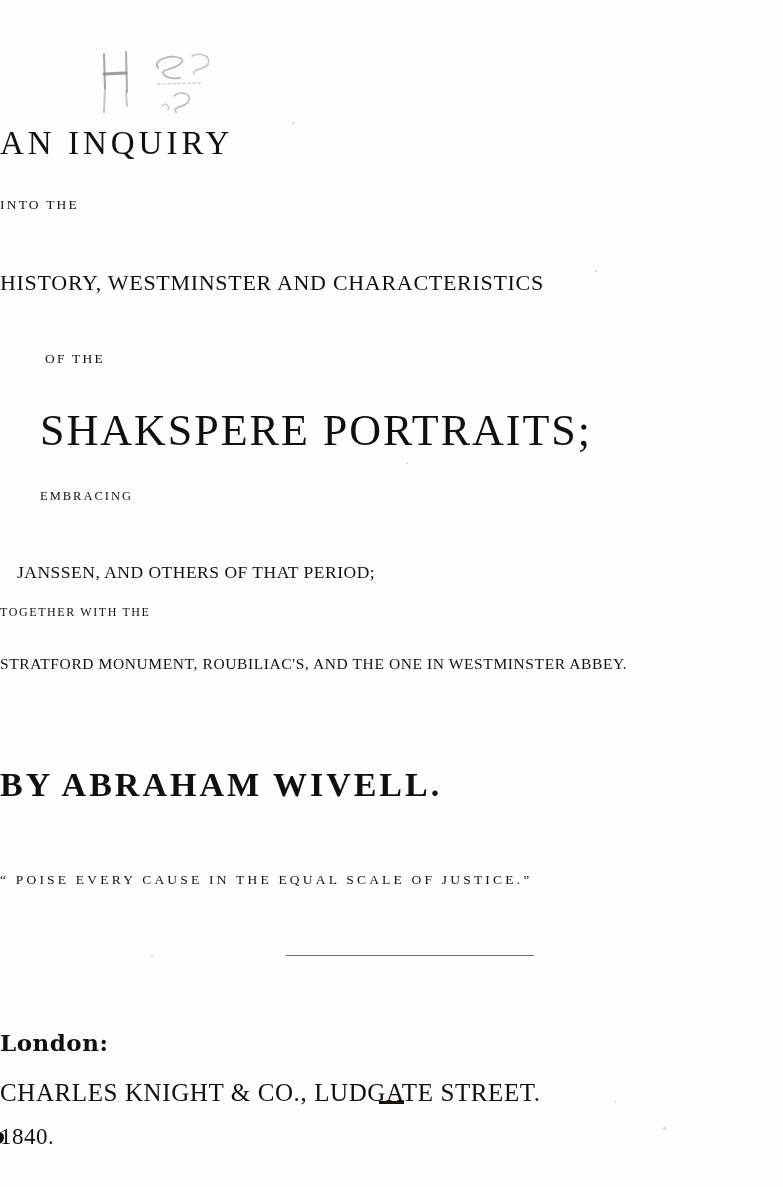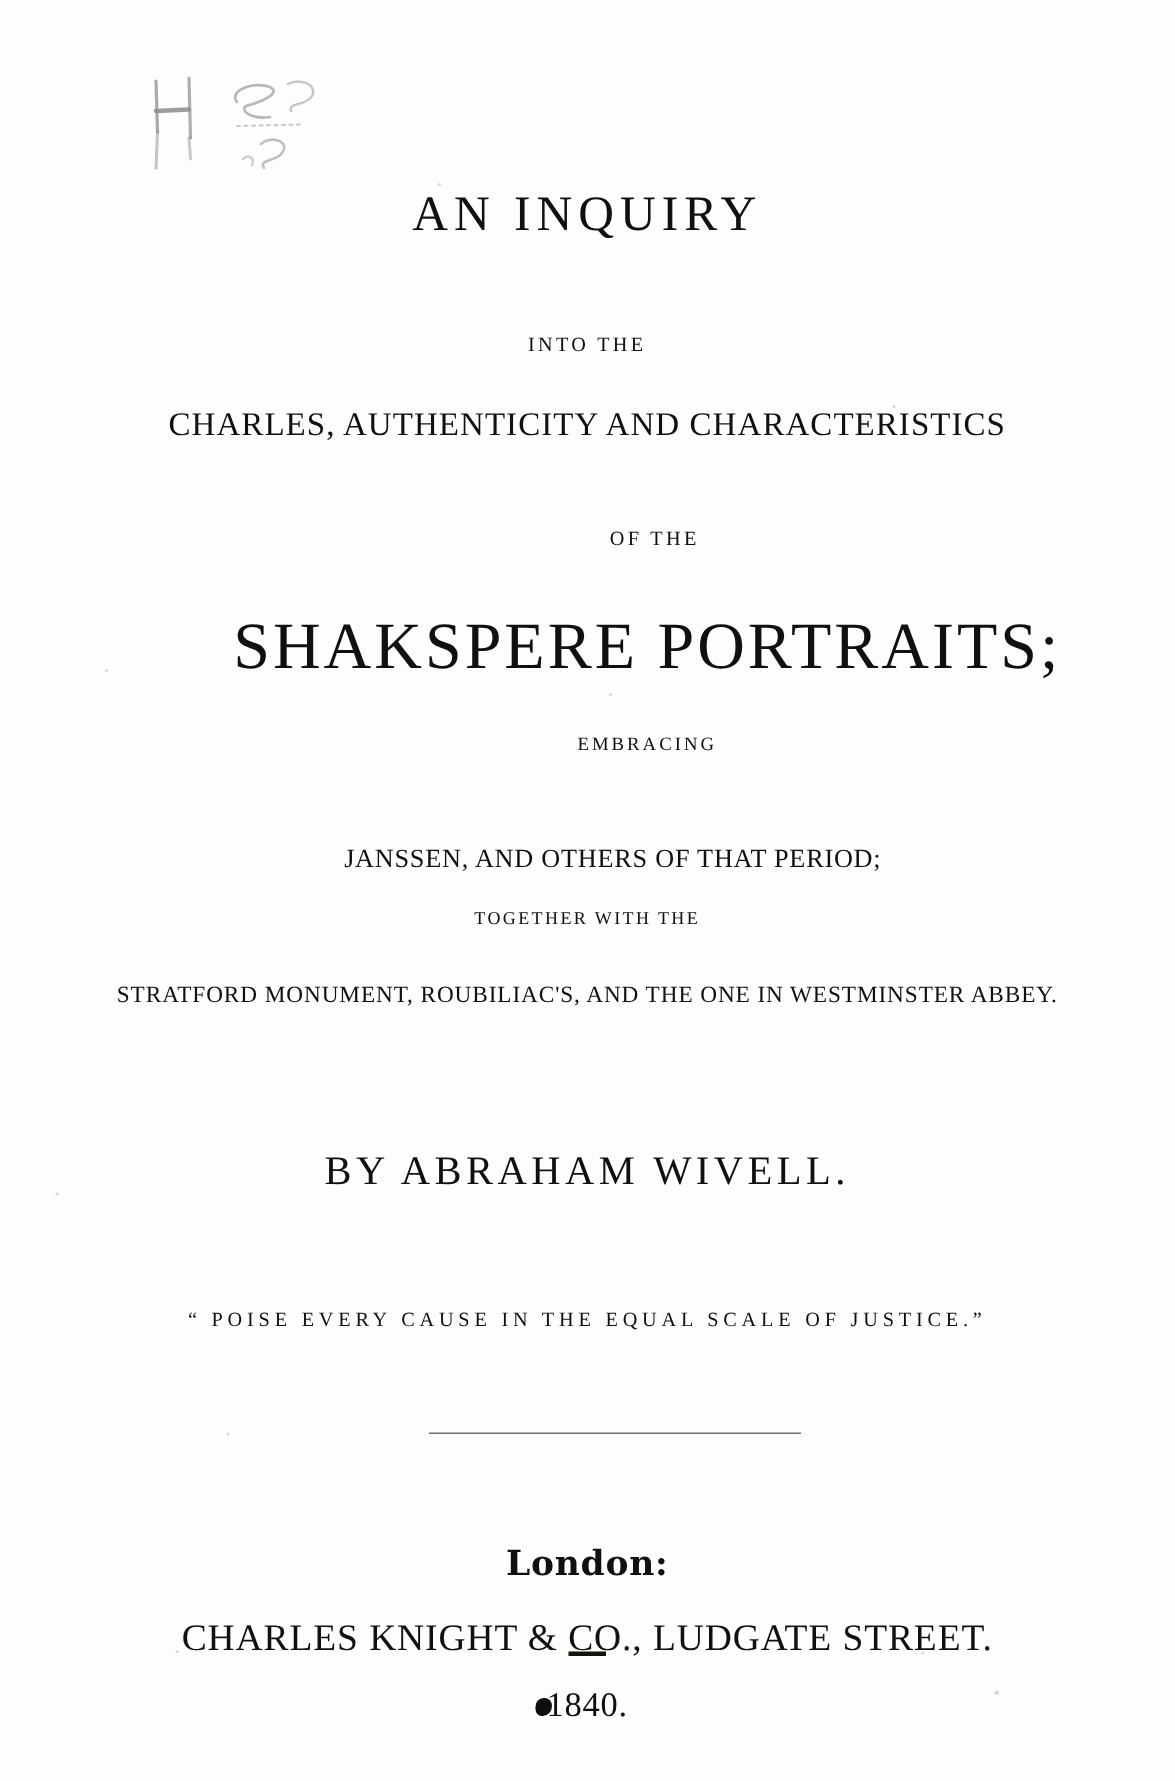--- a/index.html
+++ b/index.html
@@ -28,21 +28,20 @@
     position: absolute;
     background: #b9b5ae;
     border-radius: 50%;
     opacity: .55;
   }
 
   .block {
     position: absolute;
     left: 0;
     width: 783px;
-    text-align: center;
     line-height: 1.18;
     white-space: nowrap;
   }
 
   
   .title-main {
     font-size: 33px;
     letter-spacing: 4.0px;
     font-weight: 400;
   }
@@ -62,22 +61,23 @@
   }
   .line-sub {
     font-size: 17.5px;
     letter-spacing: 0.5px;
   }
   .line-sub-wide {
     font-size: 15.5px;
     letter-spacing: 0.6px;
   }
   .author {
-    font-size: 27px;
+    font-size: 34px;
     letter-spacing: 3.0px;
+    font-weight: bold;
   }
   .epigraph {
     font-size: 13.5px;
     letter-spacing: 3.2px;
   }
   .imprint {
     font-size: 25px;
     letter-spacing: 0.6px;
   }
   .london {
@@ -155,23 +155,23 @@
   <div class="speck" style="left:406px; top:462px; width:2px; height:2px;"></div>
   <div class="speck" style="left:70px; top:446px; width:2px; height:2px;"></div>
   <div class="speck" style="left:151px; top:955px; width:2px; height:2px;"></div>
   <div class="speck" style="left:614px; top:1101px; width:2px; height:2px;"></div>
   <div class="speck" style="left:117px; top:1100px; width:2px; height:2px;"></div>
   <div class="speck" style="left:663px; top:1127px; width:3px; height:3px;"></div>
   <div class="speck" style="left:37px; top:795px; width:2px; height:2px;"></div>
 
   <div class="block title-main" style="top:124px;">AN INQUIRY</div>
 
-  <div class="block connector" style="top:222px;">INTO THE</div>
-
-  <div class="block line-med" style="top:270px;">CHARLES, AUTHENTICITY AND CHARACTERISTICS</div>
+  <div class="block connector" style="top:197px;">INTO THE</div>
+
+  <div class="block line-med" style="top:270px;">HISTORY, WESTMINSTER AND CHARACTERISTICS</div>
 
   <div class="block connector" style="top:351px;padding-left:45px;">OF THE</div>
 
   <div class="block title-huge" style="top:405px;padding-left:40px;">SHAKSPERE PORTRAITS;</div>
 
   <div class="block connector" style="top:489px; font-size:12.5px; letter-spacing:2px;padding-left:40px;">EMBRACING</div>
 
 
   <div class="block line-sub" style="top:562px;padding-left:17px;">JANSSEN, AND OTHERS OF THAT PERIOD;</div>
 

